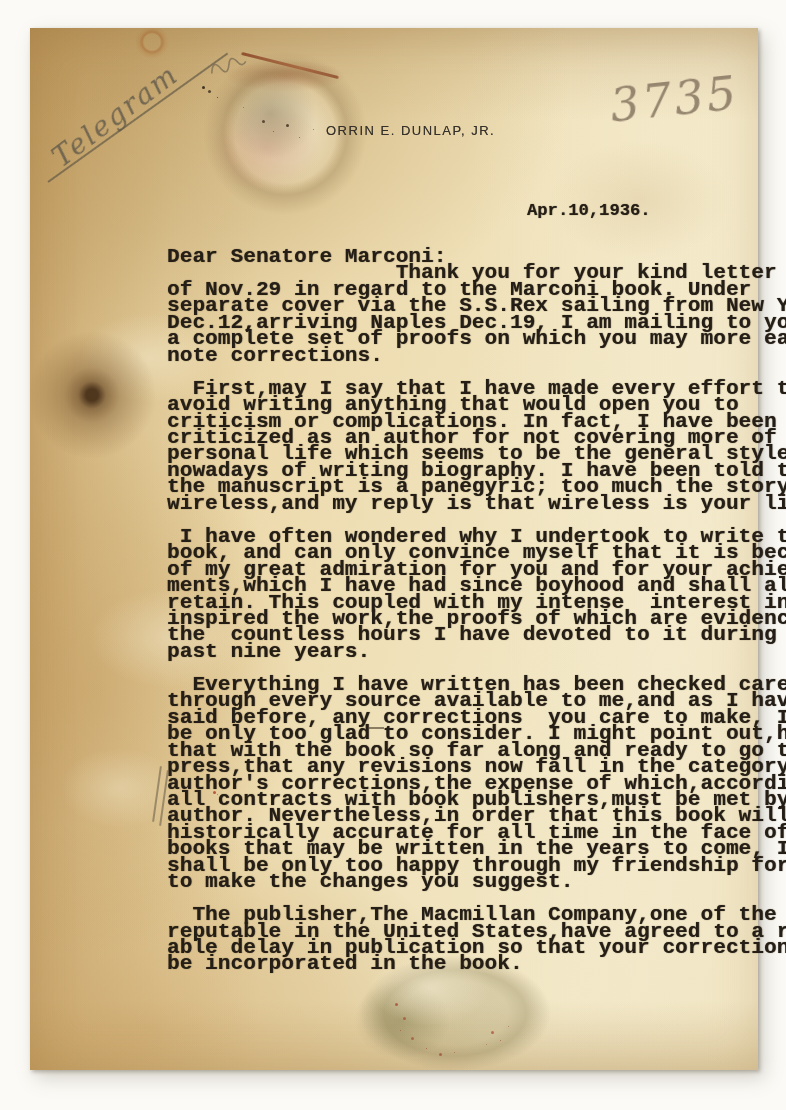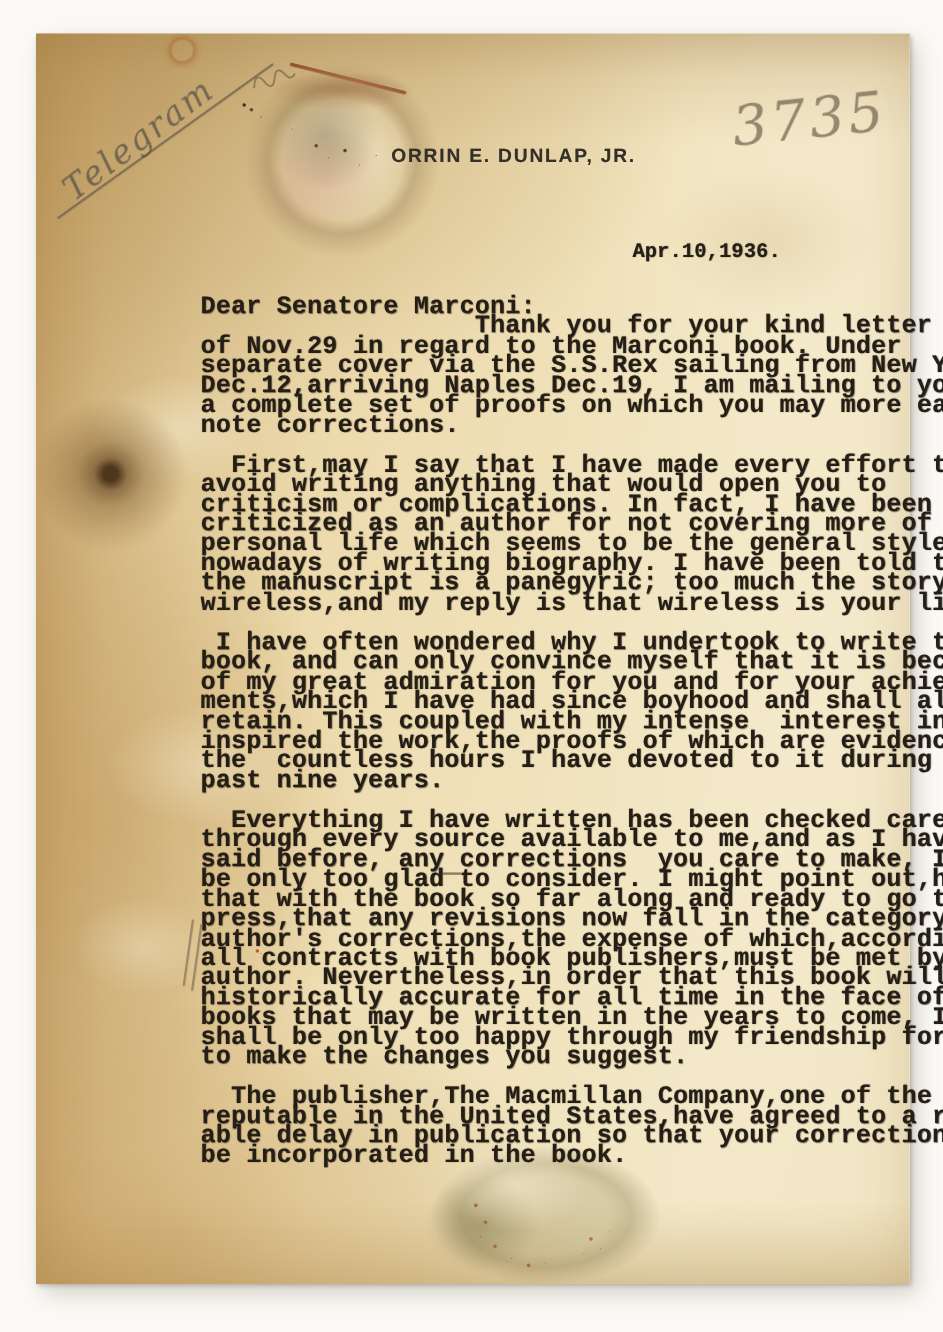--- a/index.html
+++ b/index.html
@@ -65,22 +65,22 @@
     position:absolute;left:137px;top:221px;margin:0;
     font-size:21px;line-height:16.45px;letter-spacing:0.1px;
     white-space:pre;
   }
   .date-line{
     position:absolute;left:497px;top:174px;
     font-size:17px;line-height:17px;letter-spacing:0.1px;white-space:pre;
   }
   .letterhead{
     position:absolute;left:296px;top:97px;
-    font-size:16px;line-height:12px;letter-spacing:1.5px;
-    font-weight:bold;color:#35302a;
+    font-size:13px;line-height:12px;letter-spacing:1.5px;
+    font-weight:normal;color:#35302a;
     text-shadow:0 0 0.5px rgba(50,45,38,0.6);
   }
   
   .pencil{color:rgba(105,95,78,0.9);}
   .telegram-note{
     position:absolute;left:26px;top:118px;width:180px;
     font-family:"DejaVu Serif",serif;font-style:italic;
     font-size:28px;line-height:30px;letter-spacing:2px;
     color:rgba(100,92,76,0.85);
     transform:rotate(-37deg);transform-origin:left center;

